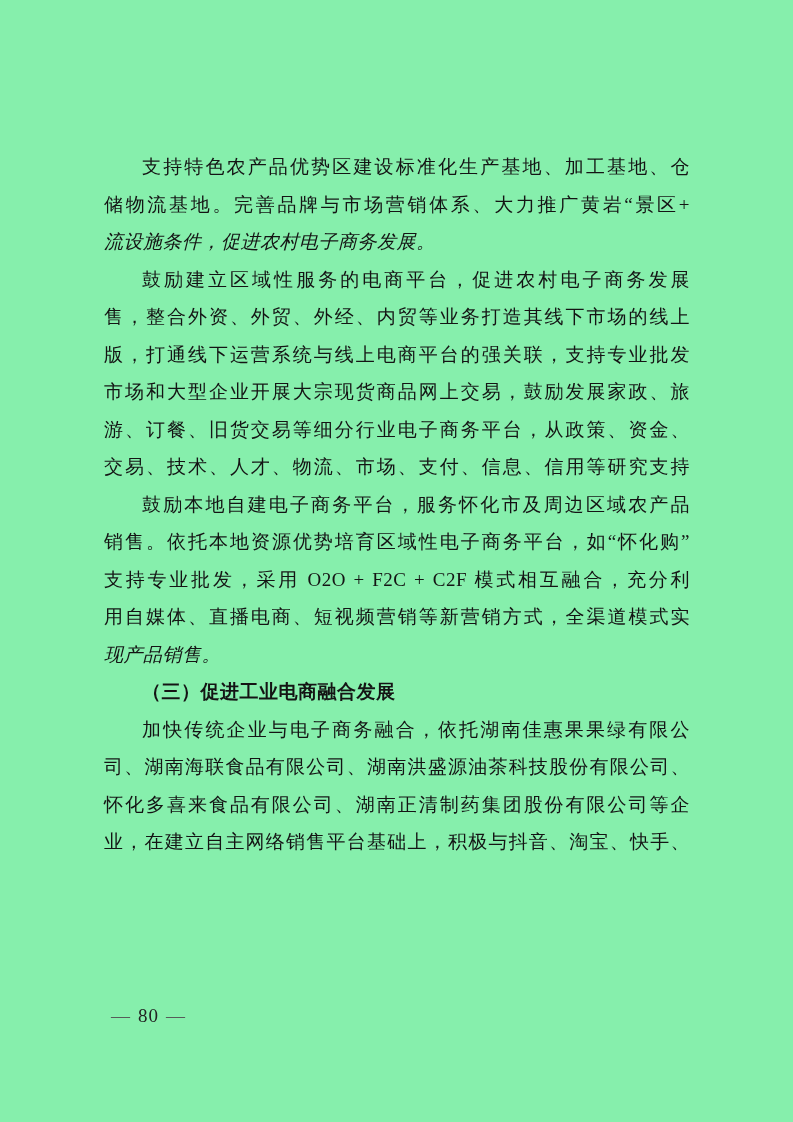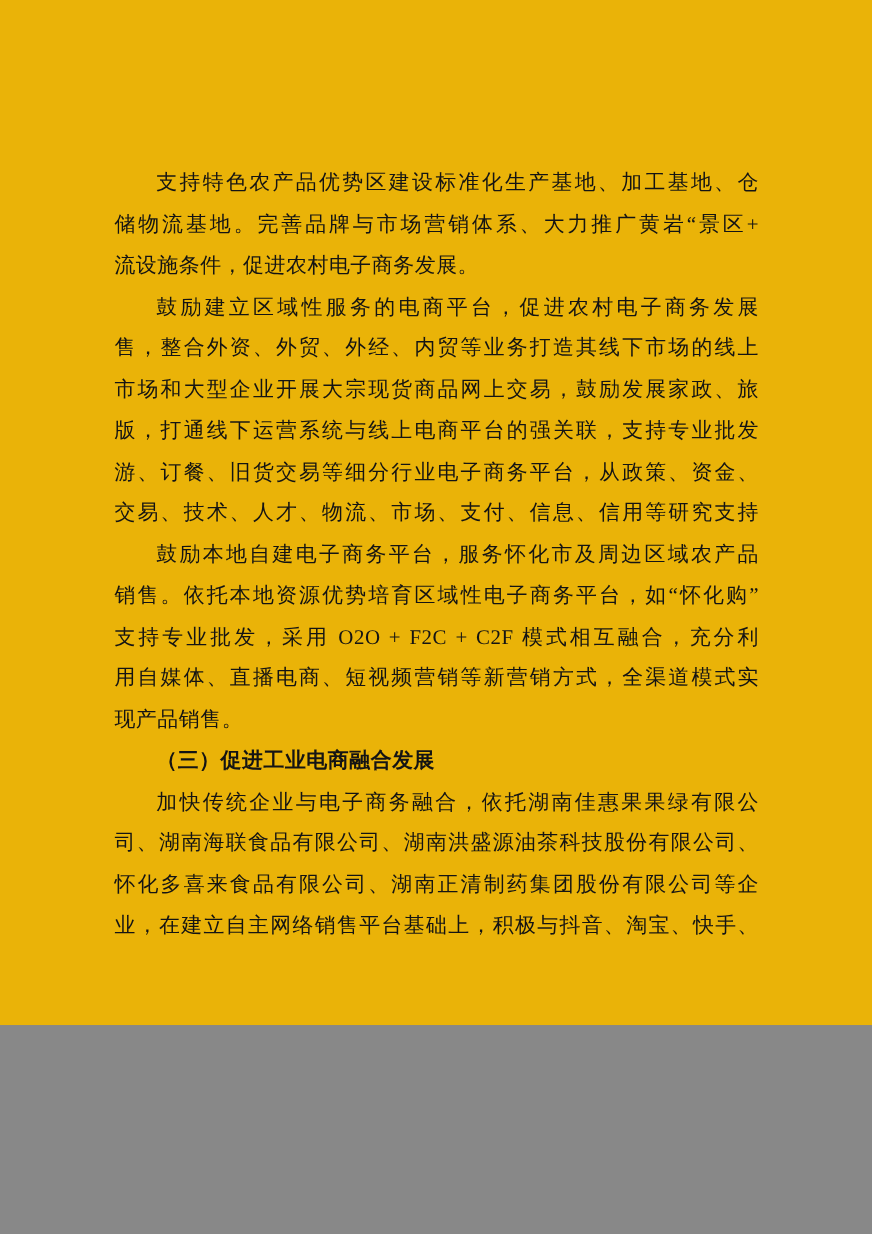--- a/index.html
+++ b/index.html
@@ -3,23 +3,23 @@
 <meta charset="utf-8">
 <style>
   html, body {
     margin: 0;
     padding: 0;
     background: #888;
   }
   .page {
     position: relative;
     width: 793px;
-    height: 932px;
+    height: 1122px;
     margin: 0 auto;
-    background: #eab308;
+    background: #86efac;
     font-family: "Liberation Serif", "DejaVu Serif", serif;
     color: #141414;
     overflow: hidden;
   }
   .content {
     position: absolute;
     left: 104px;
     top: 148px;
     width: 586px;
   }
@@ -37,20 +37,21 @@
     text-align-last: justify;
     white-space: nowrap;
     overflow: visible;
   }
   .line.first {
     text-indent: 2em;
   }
   .line.end {
     text-align: left;
     text-align-last: left;
+    font-style: italic;
   }
   .line.heading {
     text-align: left;
     text-align-last: left;
     text-indent: 2em;
     font-weight: 700;
   }
   .footer {
     position: absolute;
     left: 104px;
@@ -74,22 +75,22 @@
 
     <div class="para">
       <span class="line first">支持特色农产品优势区建设标准化生产基地、加工基地、仓</span>
       <span class="line">储物流基地。完善品牌与市场营销体系、大力推广黄岩“景区+</span>
       <span class="line end">流设施条件，促进农村电子商务发展。</span>
     </div>
 
     <div class="para">
       <span class="line first">鼓励建立区域性服务的电商平台，促进农村电子商务发展</span>
       <span class="line">售，整合外资、外贸、外经、内贸等业务打造其线下市场的线上</span>
+      <span class="line">版，打通线下运营系统与线上电商平台的强关联，支持专业批发</span>
       <span class="line">市场和大型企业开展大宗现货商品网上交易，鼓励发展家政、旅</span>
-      <span class="line">版，打通线下运营系统与线上电商平台的强关联，支持专业批发</span>
       <span class="line">游、订餐、旧货交易等细分行业电子商务平台，从政策、资金、</span>
       <span class="line">交易、技术、人才、物流、市场、支付、信息、信用等研究支持</span>
     </div>
 
     <div class="para">
       <span class="line first">鼓励本地自建电子商务平台，服务怀化市及周边区域农产品</span>
       <span class="line">销售。依托本地资源优势培育区域性电子商务平台，如“怀化购”</span>
       <span class="line">支持专业批发，采用 O2O + F2C + C2F 模式相互融合，充分利</span>
       <span class="line">用自媒体、直播电商、短视频营销等新营销方式，全渠道模式实</span>
       <span class="line end">现产品销售。</span>

